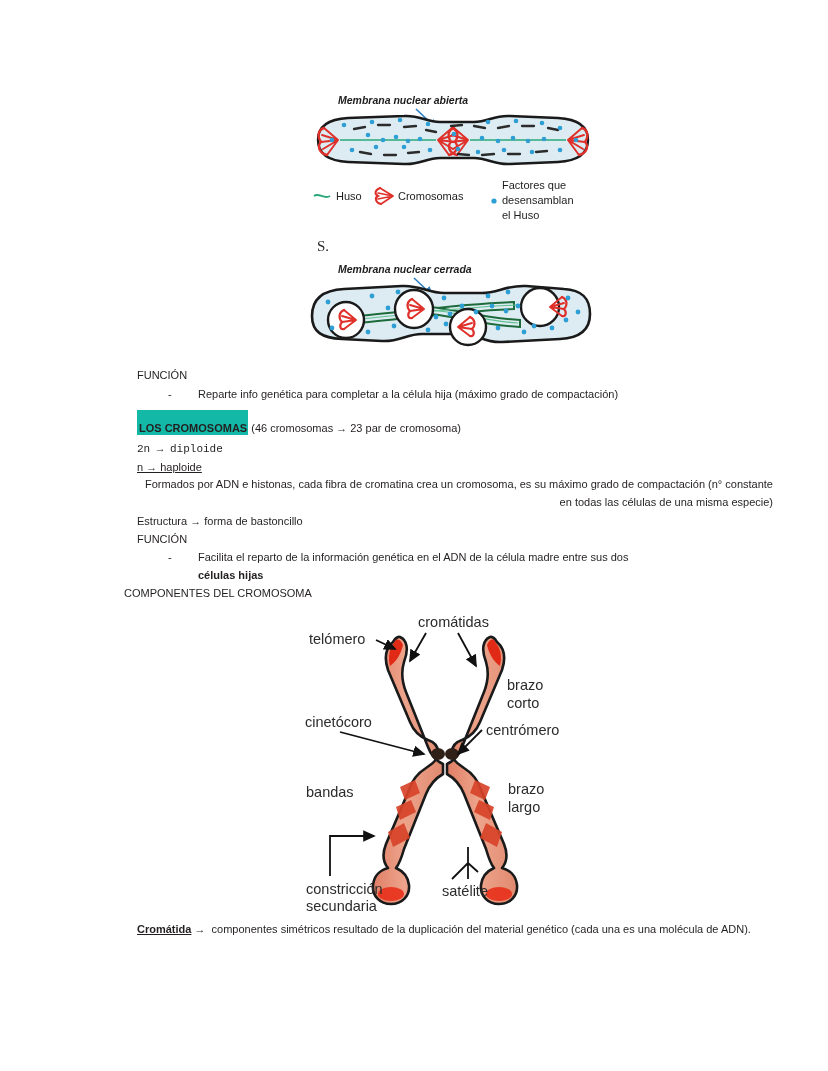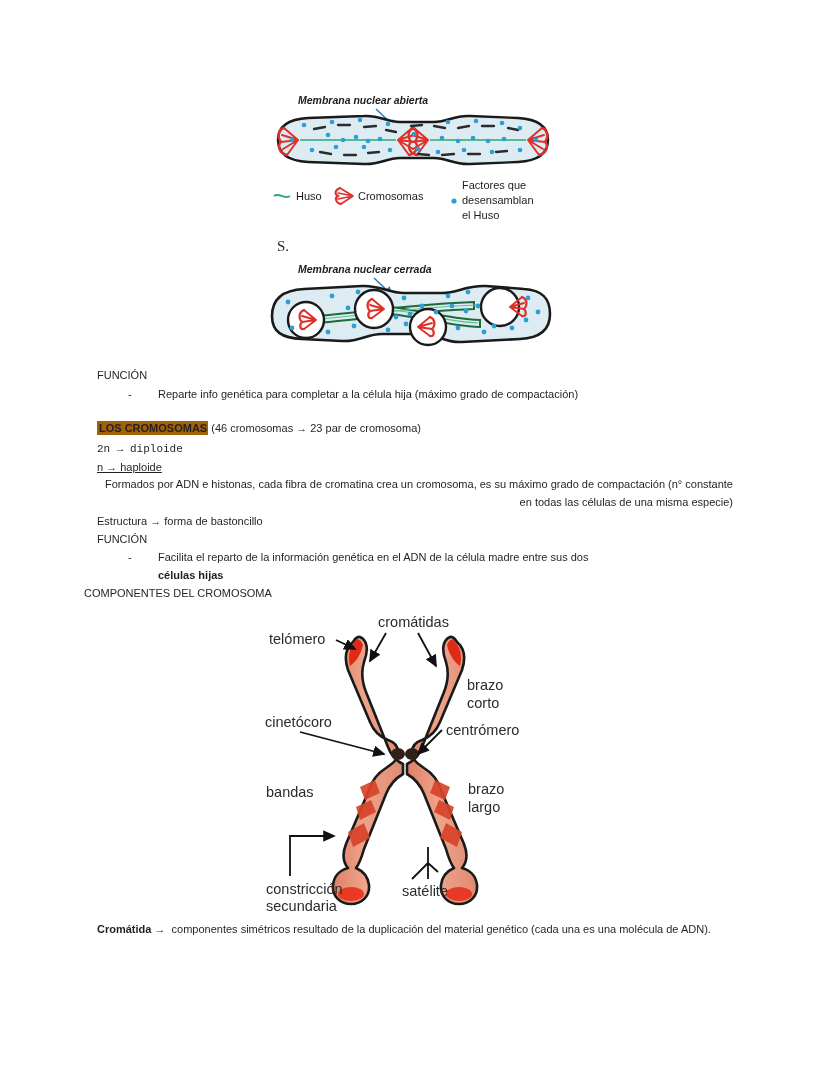--- a/index.html
+++ b/index.html
@@ -12,20 +12,21 @@
     height: 1071px;
     position: relative;
     font-family: "Liberation Sans", sans-serif;
     color: #231f20;
     overflow: hidden;
   }
   .page {
     position: absolute;
     inset: 0;
     background: #ffffff;
+    margin-left: 40px;
   }
 
   
   .fig-open {
     position: absolute;
     left: 268px;
     top: 92px;
     width: 290px;
     height: 145px;
   }
@@ -51,35 +52,35 @@
     font-size: 11px;
     line-height: 18.2px;
     color: #231f20;
     white-space: pre-wrap;
   }
   .t-funcion1   { left: 97px; top: 366px; }
   .t-bullet1    { left: 128px; top: 385px; width: 600px; }
   .t-bullet1 .dash { display: inline-block; width: 30px; }
   .t-cromo-head { left: 97px; top: 419px; }
   .hl {
-    background: #a16207;
+    background: #14b8a6;
     font-weight: bold;
-    padding: 1px 1px 1px 2px;
+    padding: 12px 1px 1px 2px;
   }
   .t-2n        { left: 97px; top: 440px; font-family: Liberation Mono, monospace; }
   .t-n         { left: 97px; top: 458px; text-decoration: underline; }
   .t-para1     { left: 97px; top: 475px; width: 636px; text-align: right; }
   .t-estruct   { left: 97px; top: 512px; }
   .t-funcion2  { left: 97px; top: 530px; }
   .t-bullet2   { left: 128px; top: 548px; width: 590px; }
   .t-bullet2 .dash { display: inline-block; width: 30px; }
   .t-bullet2 .cont { display: block; margin-left: 30px; font-weight: bold; }
   .t-componentes { left: 84px; top: 584px; }
   .t-cromatida { left: 97px; top: 920px; width: 642px; }
-  .b { font-weight: bold; }
+  .b { font-weight: bold; text-decoration: underline; }
 
   
   .fig-chromo {
     position: absolute;
     left: 260px;
     top: 604px;
     width: 290px;
     height: 308px;
   }
 

